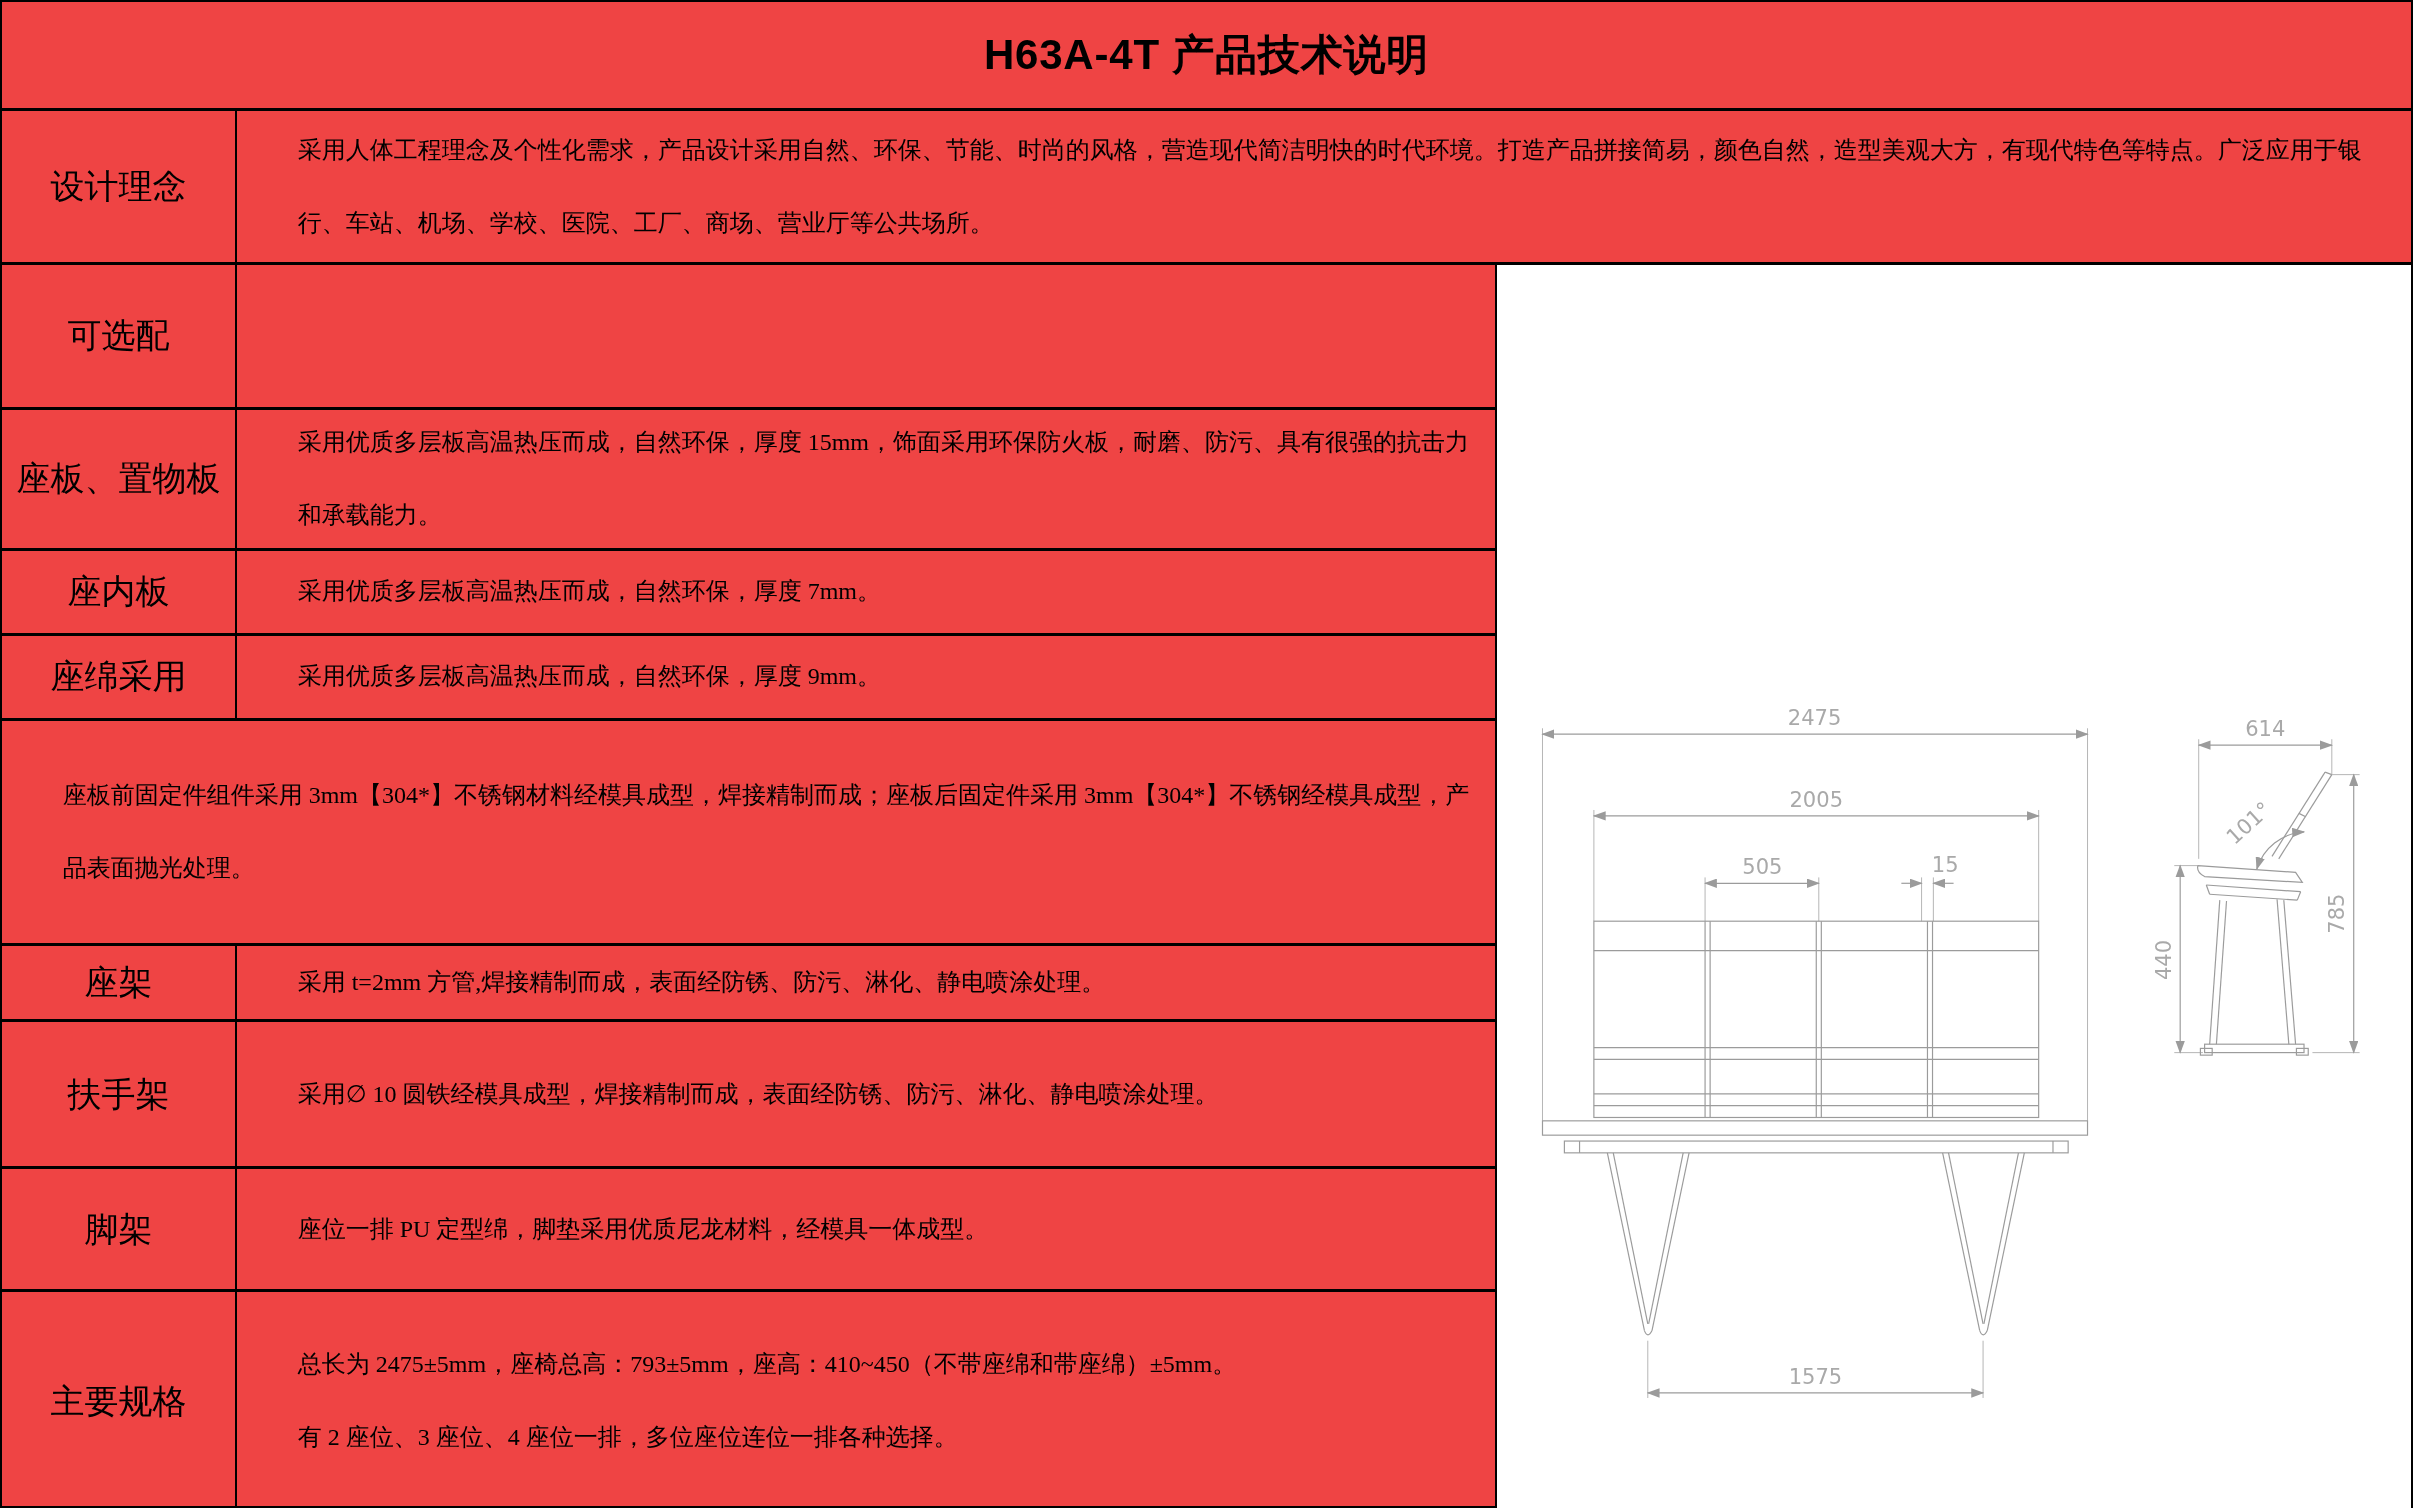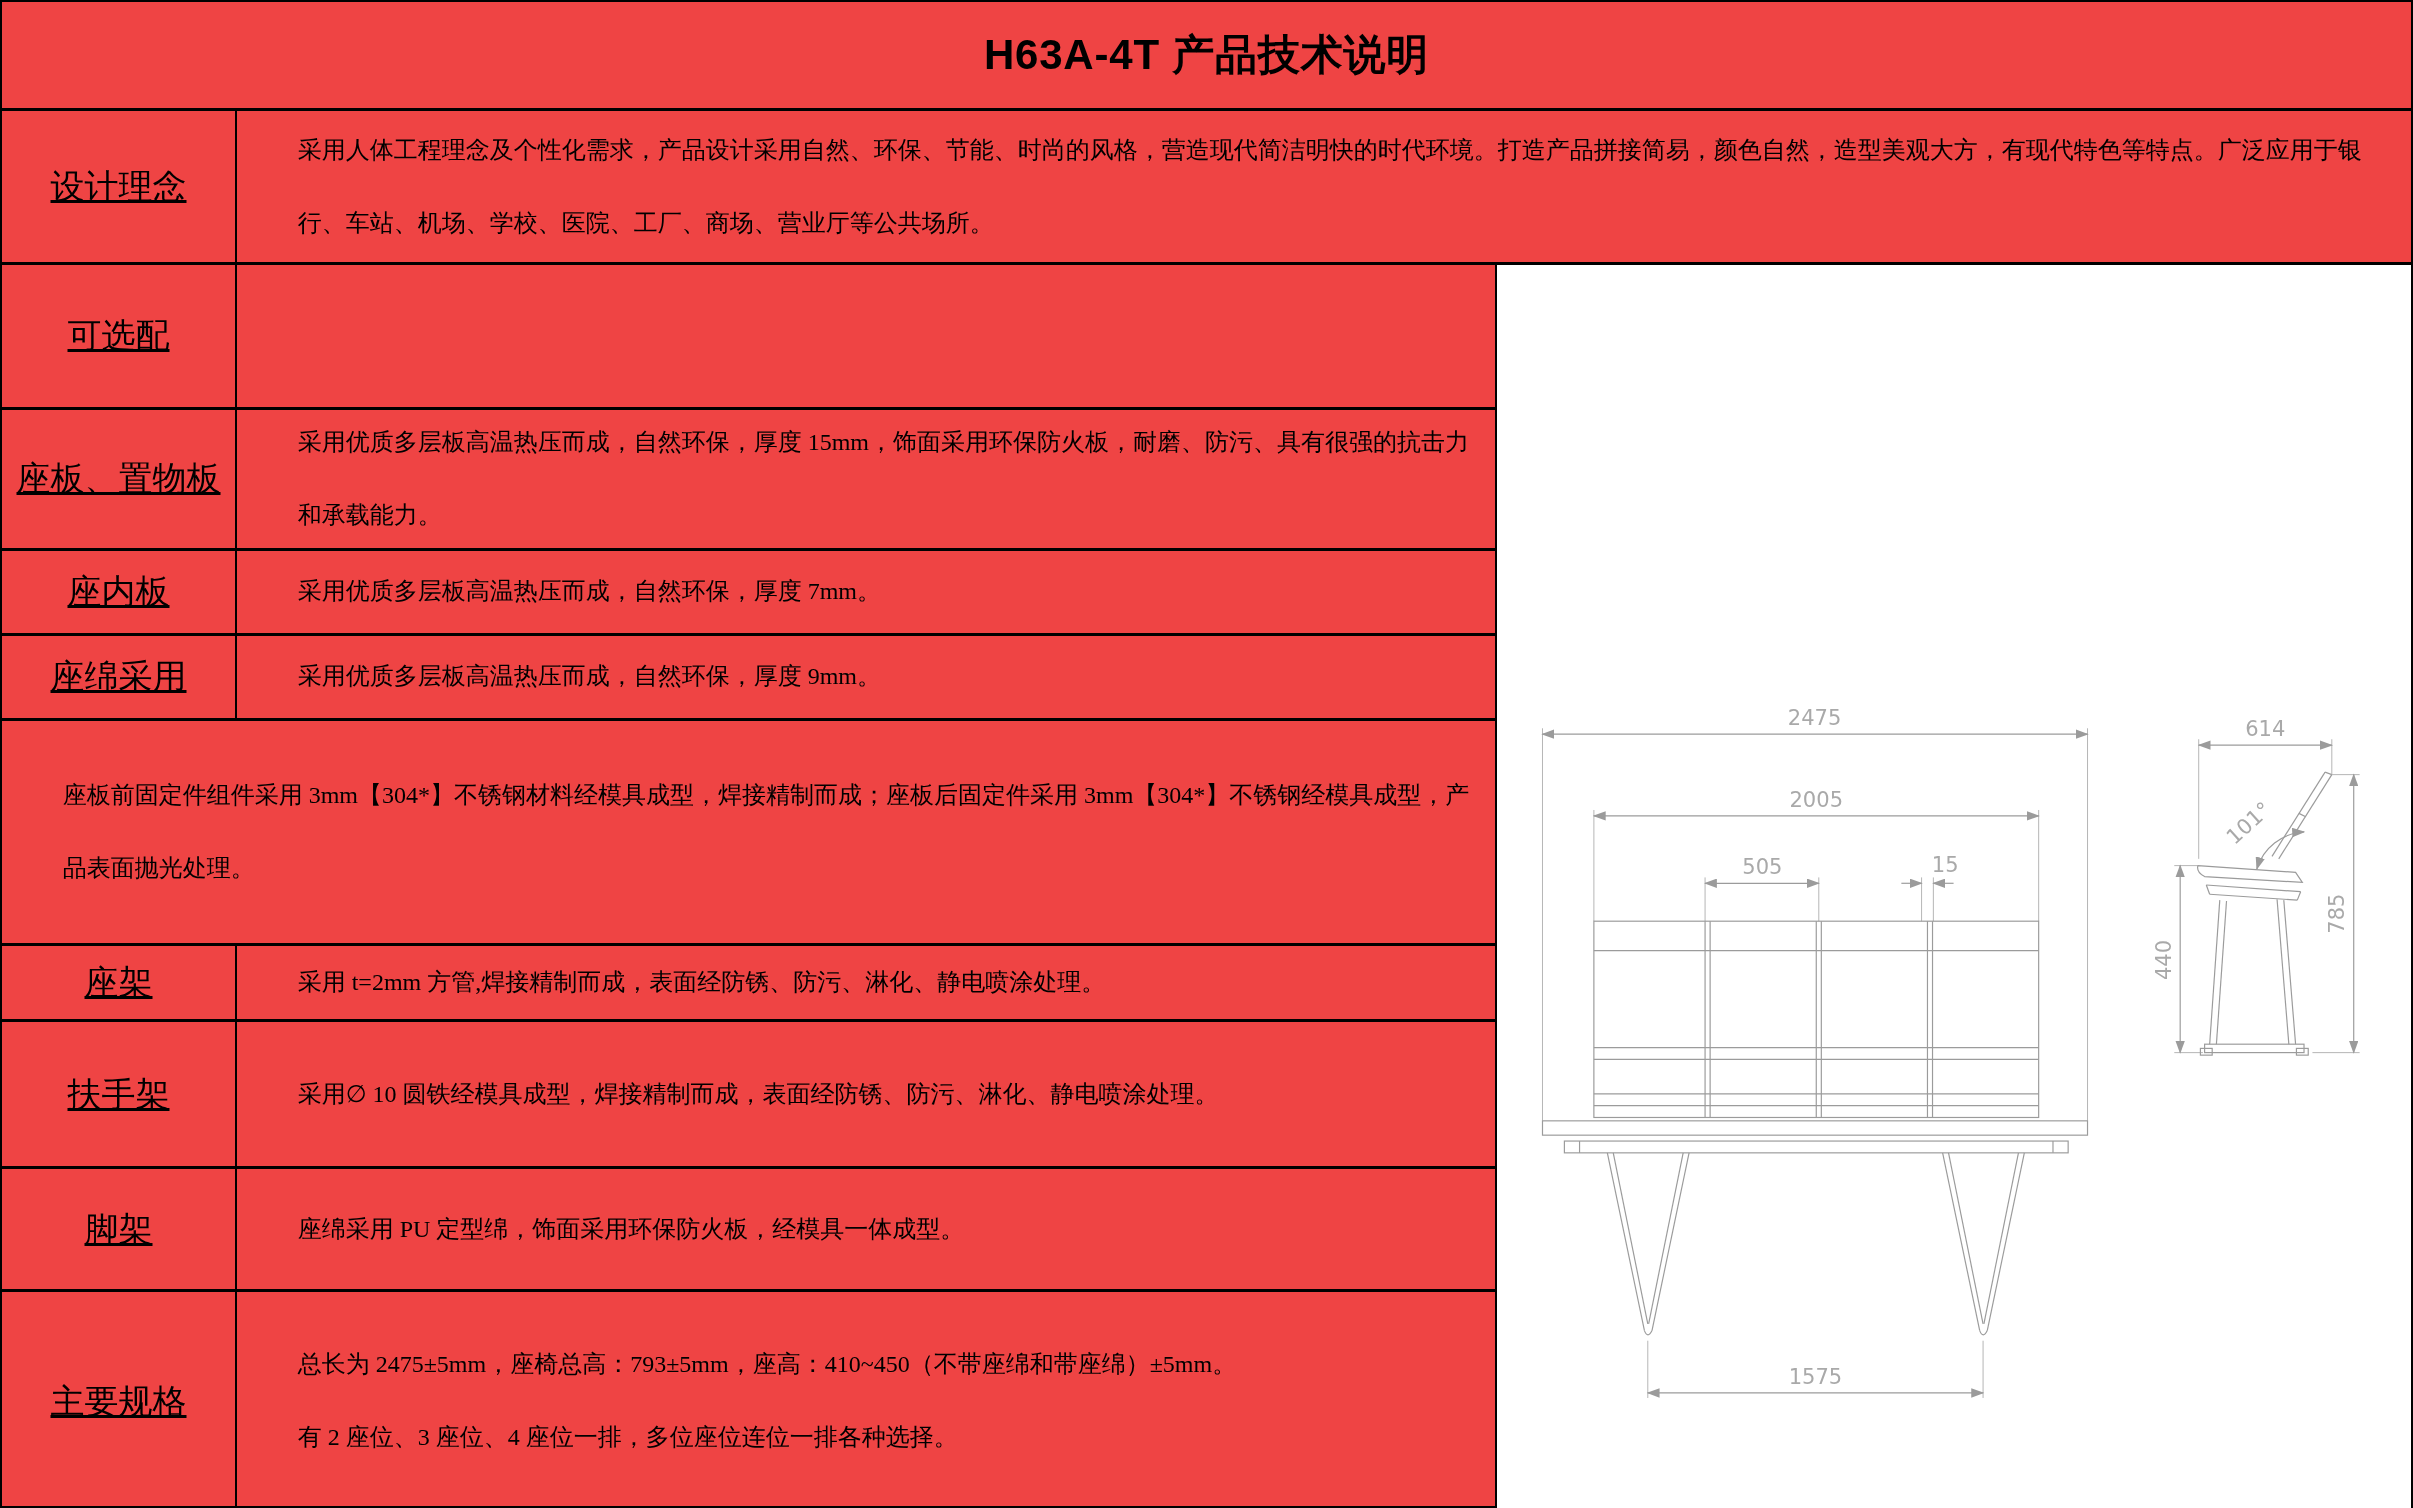--- a/index.html
+++ b/index.html
@@ -23,21 +23,20 @@
   }
   .row{display:flex;box-sizing:border-box;}
   .concept-row{height:154px;border-bottom:3.4px solid #000;}
   .label-cell{
     width:235px;box-sizing:border-box;flex:0 0 235px;
     border-right:2.5px solid #000;
     display:flex;align-items:center;justify-content:center;
     text-align:center;
     font-size:34px;line-height:73px;
     white-space:pre-line;
-    text-decoration:underline;
   }
   .content-cell{
     flex:1;box-sizing:border-box;
     display:flex;align-items:center;
     padding:0 15.3px 0 18.7px;
     font-size:24px;line-height:73px;
     overflow:hidden;
     margin-left:42px;
   }
   .content-cell .txt{white-space:pre-line;}
@@ -123,21 +122,21 @@
       <div class="row r-h173">
         <div class="label-cell">扶手架</div>
         <div class="content-cell">
           <div class="txt">采用∅ 10 圆铁经模具成型，焊接精制而成，表面经防锈、防污、淋化、静电喷涂处理。</div>
         </div>
       </div>
 
       <div class="row r-h145">
         <div class="label-cell">脚架</div>
         <div class="content-cell">
-          <div class="txt">座绵采用 PU 定型绵，饰面采用环保防火板，经模具一体成型。</div>
+          <div class="txt">座位一排 PU 定型绵，脚垫采用优质尼龙材料，经模具一体成型。</div>
         </div>
       </div>
 
       <div class="row r-h257">
         <div class="label-cell">主要规格</div>
         <div class="content-cell">
           <div class="txt">总长为 2475±5mm，座椅总高：793±5mm，座高：410~450（不带座绵和带座绵）±5mm。
 有 2 座位、3 座位、4 座位一排，多位座位连位一排各种选择。</div>
         </div>
       </div>

